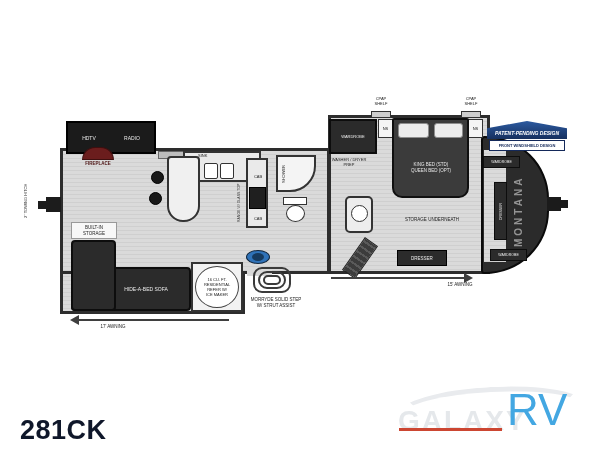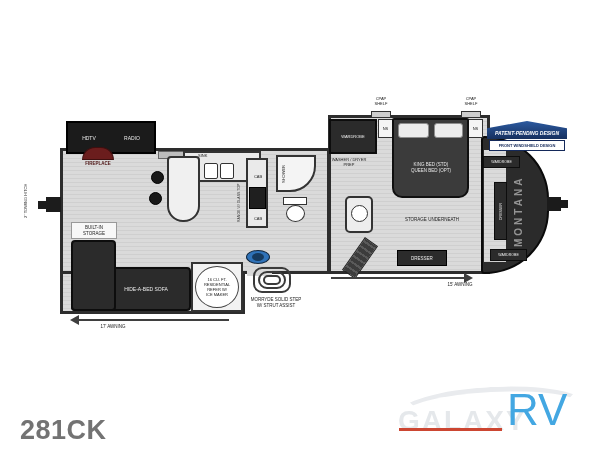--- a/index.html
+++ b/index.html
@@ -91,21 +91,21 @@
   .badge-ribbon{left:487px;top:121px;width:80px;height:18px;background:linear-gradient(#2c5aa0,#16305f);clip-path:polygon(0 40%,50% 0,100% 40%,100% 100%,0 100%);color:#fff;font-style:italic;font-weight:bold;font-size:5px;display:flex;align-items:flex-end;justify-content:center;padding-bottom:3px;}
   .badge-plate{left:489px;top:140px;width:76px;height:11px;background:#fff;border:1px solid #14295a;color:#14295a;font-weight:bold;font-size:4px;display:flex;align-items:center;justify-content:center;}
   
   .awn-f-line{left:331px;top:277px;width:136px;height:2px;background:#3f3f3f;}
   .awn-f-head{left:464px;top:273px;width:0;height:0;border-left:9px solid #3f3f3f;border-top:5px solid transparent;border-bottom:5px solid transparent;}
   .awn-f-lbl{left:433px;top:282px;width:54px;}
   .awn-r-line{left:77px;top:319px;width:152px;height:2px;background:#3f3f3f;}
   .awn-r-head{left:70px;top:315px;width:0;height:0;border-right:9px solid #3f3f3f;border-top:5px solid transparent;border-bottom:5px solid transparent;}
   .awn-r-lbl{left:86px;top:324px;width:54px;}
   
-  .model-lbl{left:20px;top:414px;font-size:27px;font-weight:800;color:#737373;letter-spacing:0.5px;white-space:nowrap;}
+  .model-lbl{left:20px;top:414px;font-size:27px;font-weight:800;color:#0f172a;letter-spacing:0.5px;white-space:nowrap;}
   .lg-swoosh{left:399px;top:387px;width:186px;height:44px;border:5px solid #e9ebee;border-color:#e9ebee transparent transparent transparent;border-radius:50%;transform:rotate(-3deg);}
   .lg-galaxy{left:398px;top:404px;font-size:28px;font-weight:bold;color:#e5e8eb;letter-spacing:2px;white-space:nowrap;}
   .lg-rv{left:507px;top:388px;font-size:44px;font-weight:400;color:#43a7e2;white-space:nowrap;line-height:1;}
   .lg-underline{left:399px;top:428px;width:103px;height:3px;background:#cc4632;}
 </style>
 </head>
 <body>
 
 <div id="plan">
 

